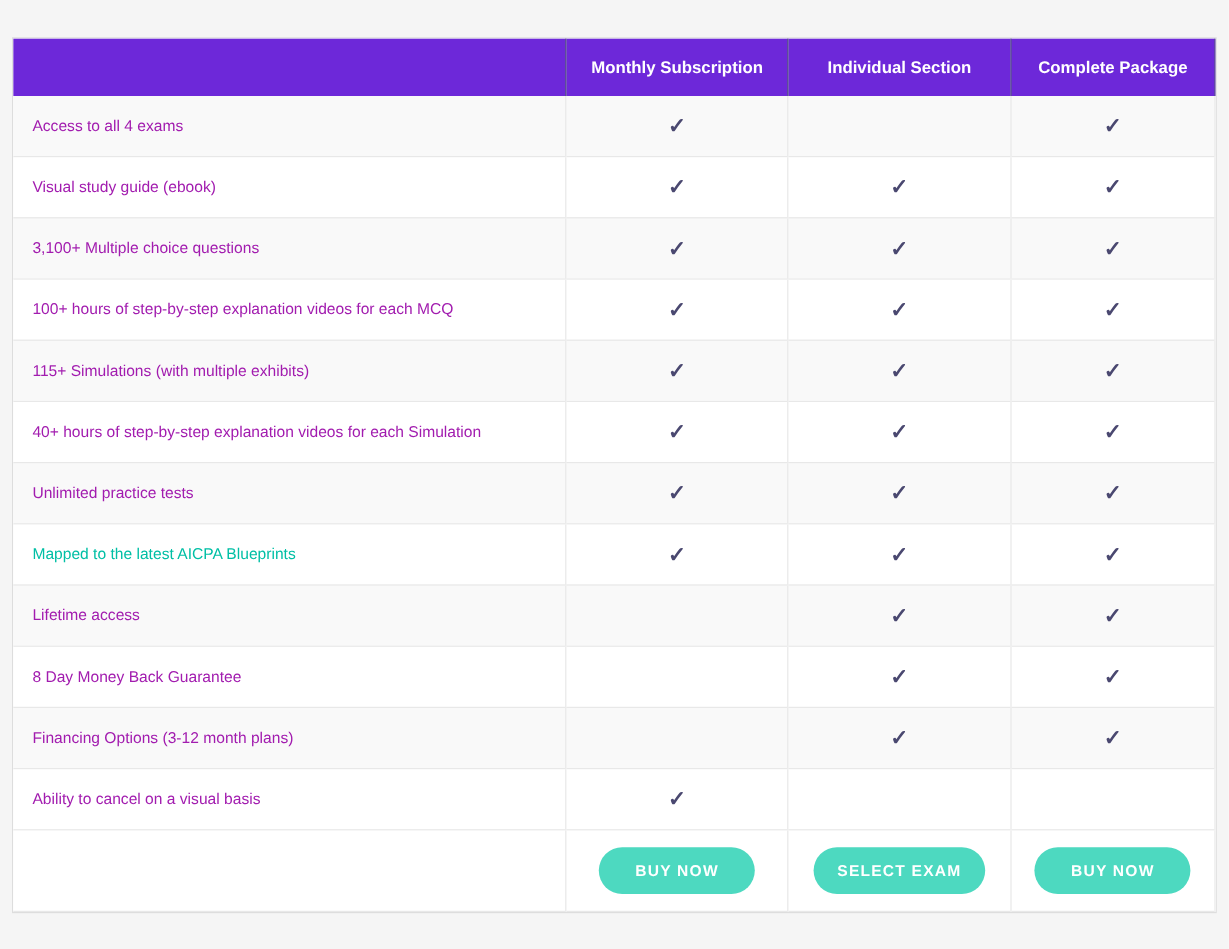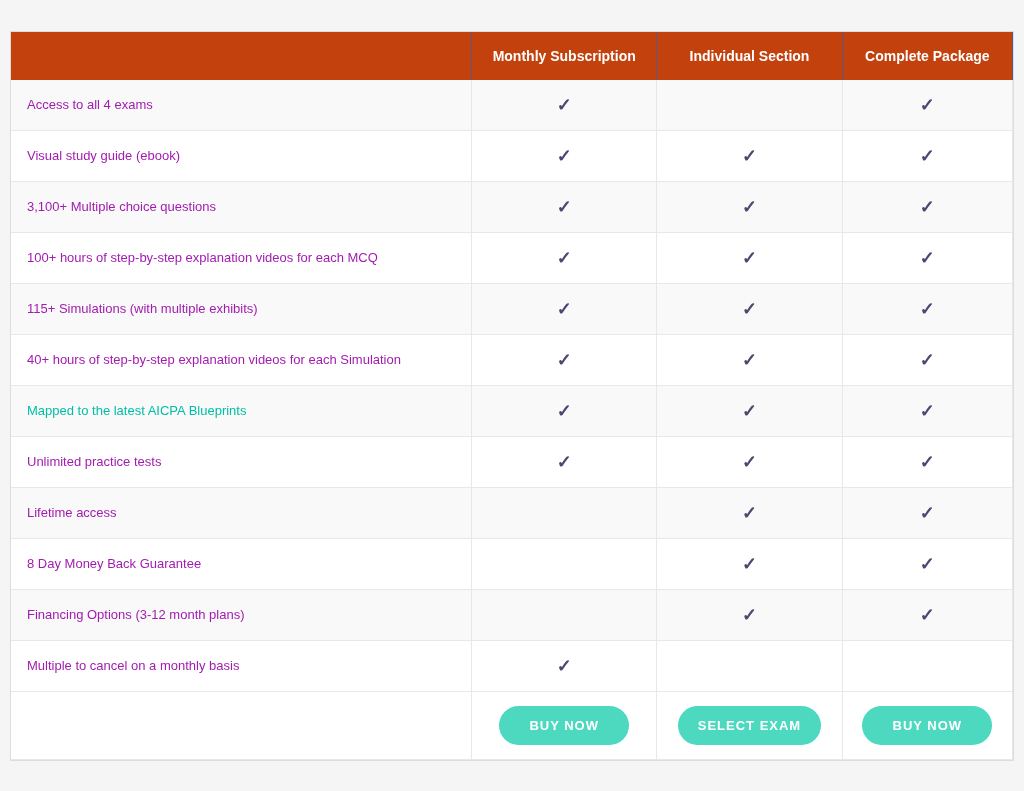--- a/index.html
+++ b/index.html
@@ -16,21 +16,21 @@
       width: 1004px;
       background: #fff;
       border: 1px solid #ddd;
       overflow: hidden;
     }
     .comparison-table {
       width: 100%;
       border-collapse: collapse;
     }
     .comparison-table thead tr {
-      background: #c2410c;
+      background: #6d28d9;
     }
     .comparison-table thead th {
       color: #fff;
       font-size: 14px;
       font-weight: 600;
       padding: 16px 10px;
       text-align: center;
       border-right: 1px solid #5a5888;
     }
     .comparison-table thead th:first-child {
@@ -144,27 +144,27 @@
           <td><span class="checkmark">✓</span></td>
           <td><span class="checkmark">✓</span></td>
         </tr>
         <tr>
           <td>40+ hours of step-by-step explanation videos for each Simulation</td>
           <td><span class="checkmark">✓</span></td>
           <td><span class="checkmark">✓</span></td>
           <td><span class="checkmark">✓</span></td>
         </tr>
         <tr>
-          <td class="feature-link">Mapped to the latest AICPA Blueprints</td>
+          <td>Unlimited practice tests</td>
           <td><span class="checkmark">✓</span></td>
           <td><span class="checkmark">✓</span></td>
           <td><span class="checkmark">✓</span></td>
         </tr>
         <tr>
-          <td>Unlimited practice tests</td>
+          <td class="feature-link">Mapped to the latest AICPA Blueprints</td>
           <td><span class="checkmark">✓</span></td>
           <td><span class="checkmark">✓</span></td>
           <td><span class="checkmark">✓</span></td>
         </tr>
         <tr>
           <td>Lifetime access</td>
           <td></td>
           <td><span class="checkmark">✓</span></td>
           <td><span class="checkmark">✓</span></td>
         </tr>
@@ -174,21 +174,21 @@
           <td><span class="checkmark">✓</span></td>
           <td><span class="checkmark">✓</span></td>
         </tr>
         <tr>
           <td>Financing Options (3-12 month plans)</td>
           <td></td>
           <td><span class="checkmark">✓</span></td>
           <td><span class="checkmark">✓</span></td>
         </tr>
         <tr>
-          <td>Multiple to cancel on a monthly basis</td>
+          <td>Ability to cancel on a visual basis</td>
           <td><span class="checkmark">✓</span></td>
           <td></td>
           <td></td>
         </tr>
         <tr class="footer-row">
           <td></td>
           <td><button class="btn-buy">BUY NOW</button></td>
           <td><button class="btn-select">SELECT EXAM</button></td>
           <td><button class="btn-buy">BUY NOW</button></td>
         </tr>

